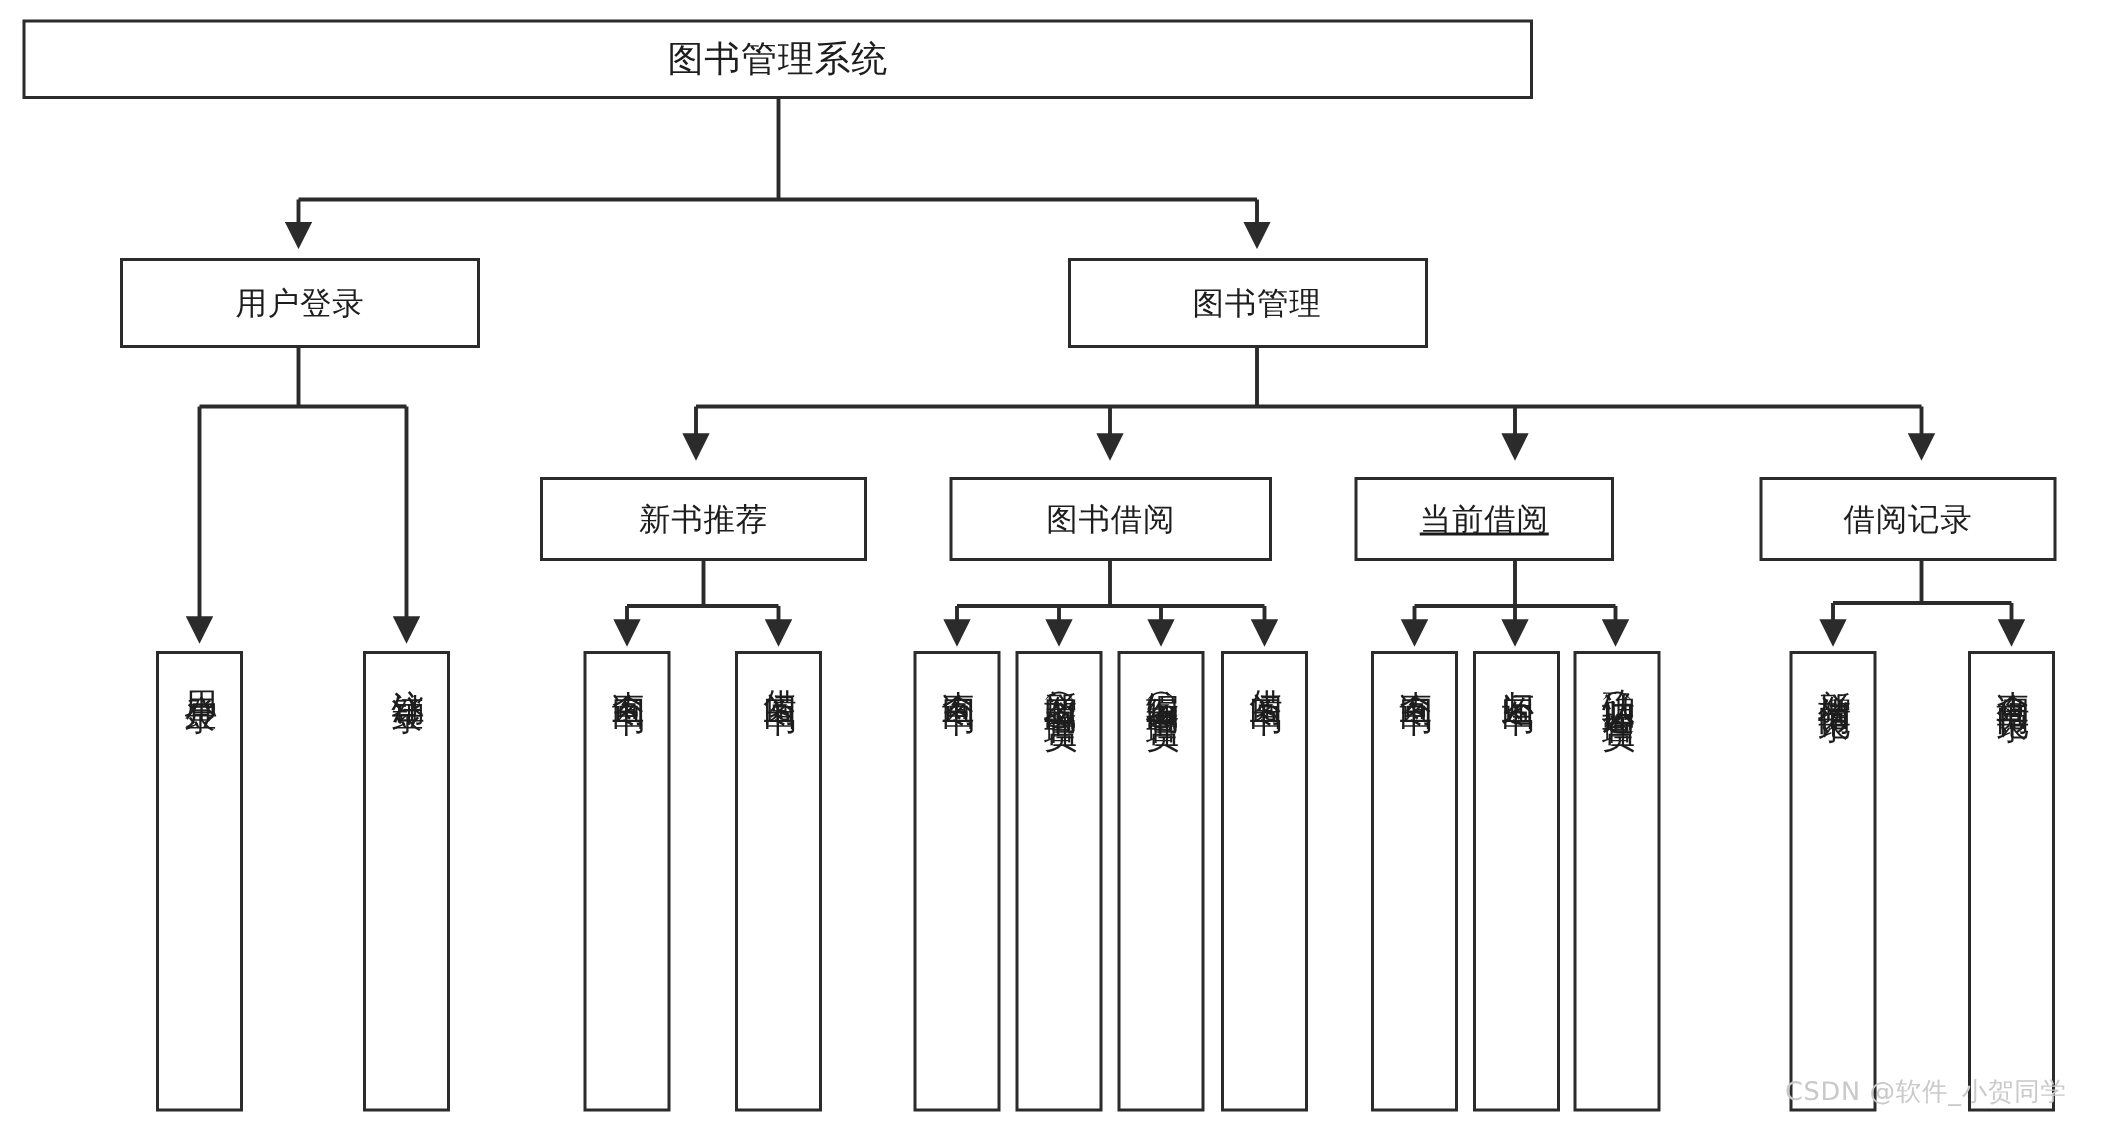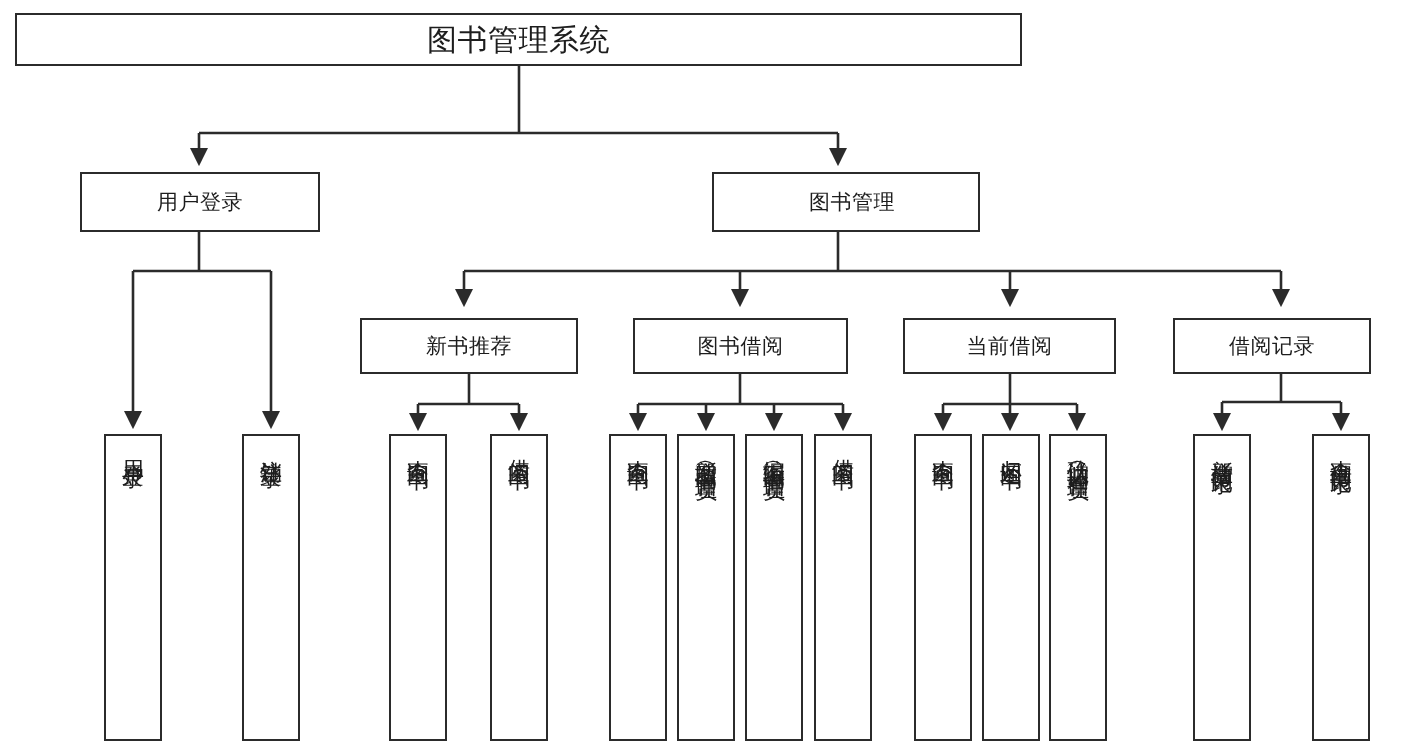--- a/index.html
+++ b/index.html
@@ -43,21 +43,21 @@
     color: #1d1d1d;
     line-height: 1.18;
     letter-spacing: 0.5px;
     white-space: pre;
   }
   
   .node.horiz .label {
     writing-mode: horizontal-tb;
     font-size: 21px;
   }
-  .node.root .label { font-size: 30px; }
+  .node.root .label { font-size: 24px; }
   
   .node.vert {
     align-items: flex-start;
     justify-content: center;
     padding-top: 6px;
   }
   .node.vert .label {
     writing-mode: vertical-rl;
     text-orientation: upright;
     font-size: 22px;
@@ -130,33 +130,33 @@
   </svg>
 
   <div class="node horiz root" style="left:15px; top:13px; width:1007px; height:53px;">
     <span class="label">图书管理系统</span>
   </div>
 
   <div class="node horiz" style="left:80px; top:172px; width:240px; height:60px;">
     <span class="label">用户登录</span>
   </div>
 
-  <div class="node horiz" style="left:712px; top:172px; width:268px; height:60px;padding-left:12px;">
+  <div class="node horiz" style="left:712px; top:172px; width:240px; height:60px;padding-left:12px;">
     <span class="label">图书管理</span>
   </div>
 
   <div class="node horiz" style="left:633px; top:318px; width:215px; height:56px;">
     <span class="label">图书借阅</span>
   </div>
 
   <div class="node horiz" style="left:360px; top:318px; width:218px; height:56px;">
     <span class="label">新书推荐</span>
   </div>
 
-  <div class="node horiz" style="left:903px; top:318px; width:213px; height:56px;">
+  <div class="node horiz" style="left:903px; top:318px; width:173px; height:56px;text-decoration:underline;">
     <span class="label">当前借阅</span>
   </div>
 
   <div class="node horiz" style="left:1173px; top:318px; width:198px; height:56px;">
     <span class="label">借阅记录</span>
   </div>
 
   <div class="node vert" style="left:104px; top:434px; width:58px; height:307px;">
     <span class="label">用户登录</span>
   </div>
@@ -202,14 +202,15 @@
   </div>
 
   <div class="node vert" style="left:1193px; top:434px; width:58px; height:307px;">
     <span class="label">新增借阅记录</span>
   </div>
 
   <div class="node vert" style="left:1312px; top:434px; width:58px; height:307px;">
     <span class="label">查询借阅记录</span>
   </div>
 
+  <div class="watermark">CSDN @软件_小贺同学</div>
 
 </div>
 
 </body></html>

